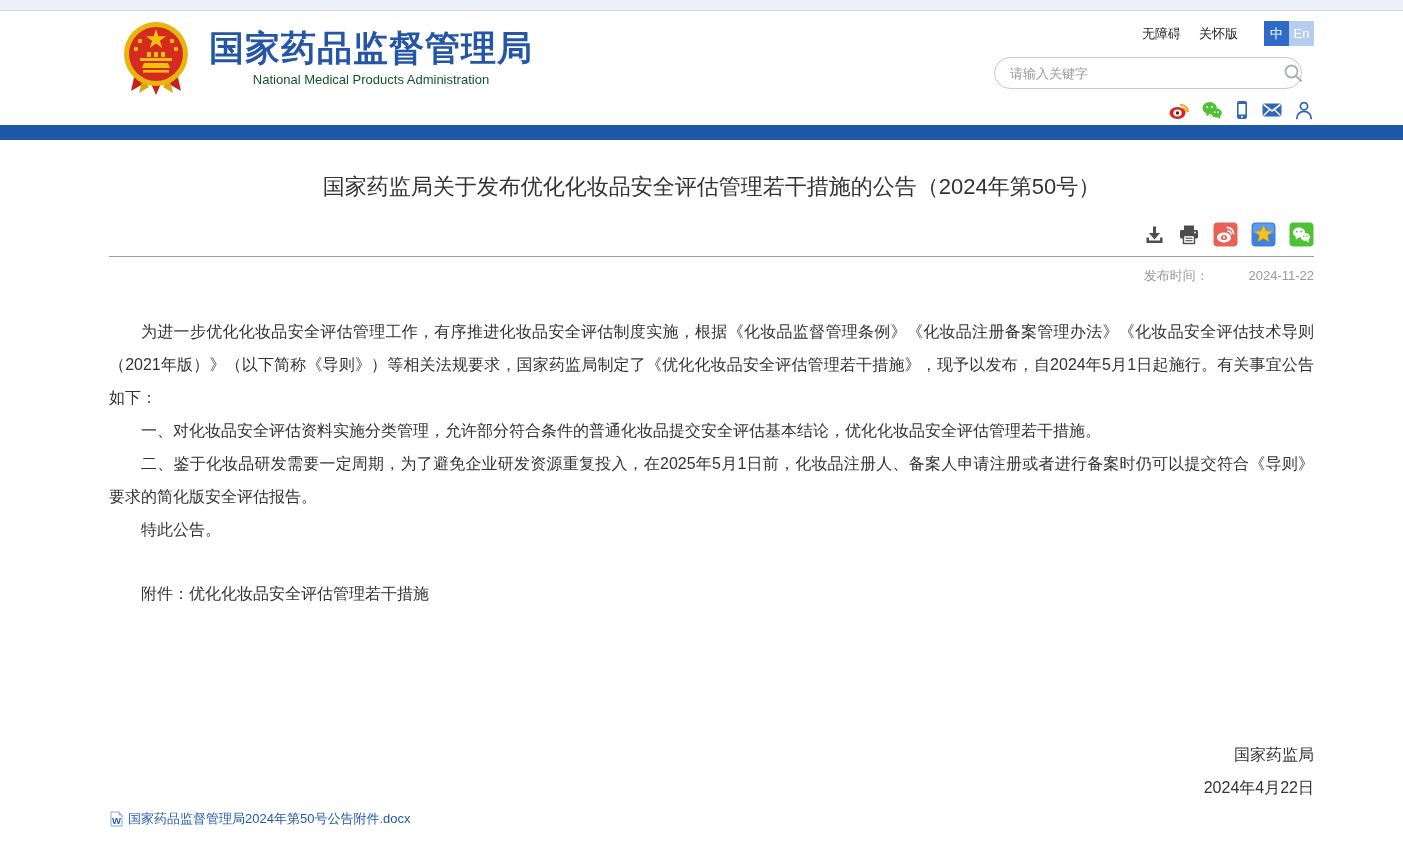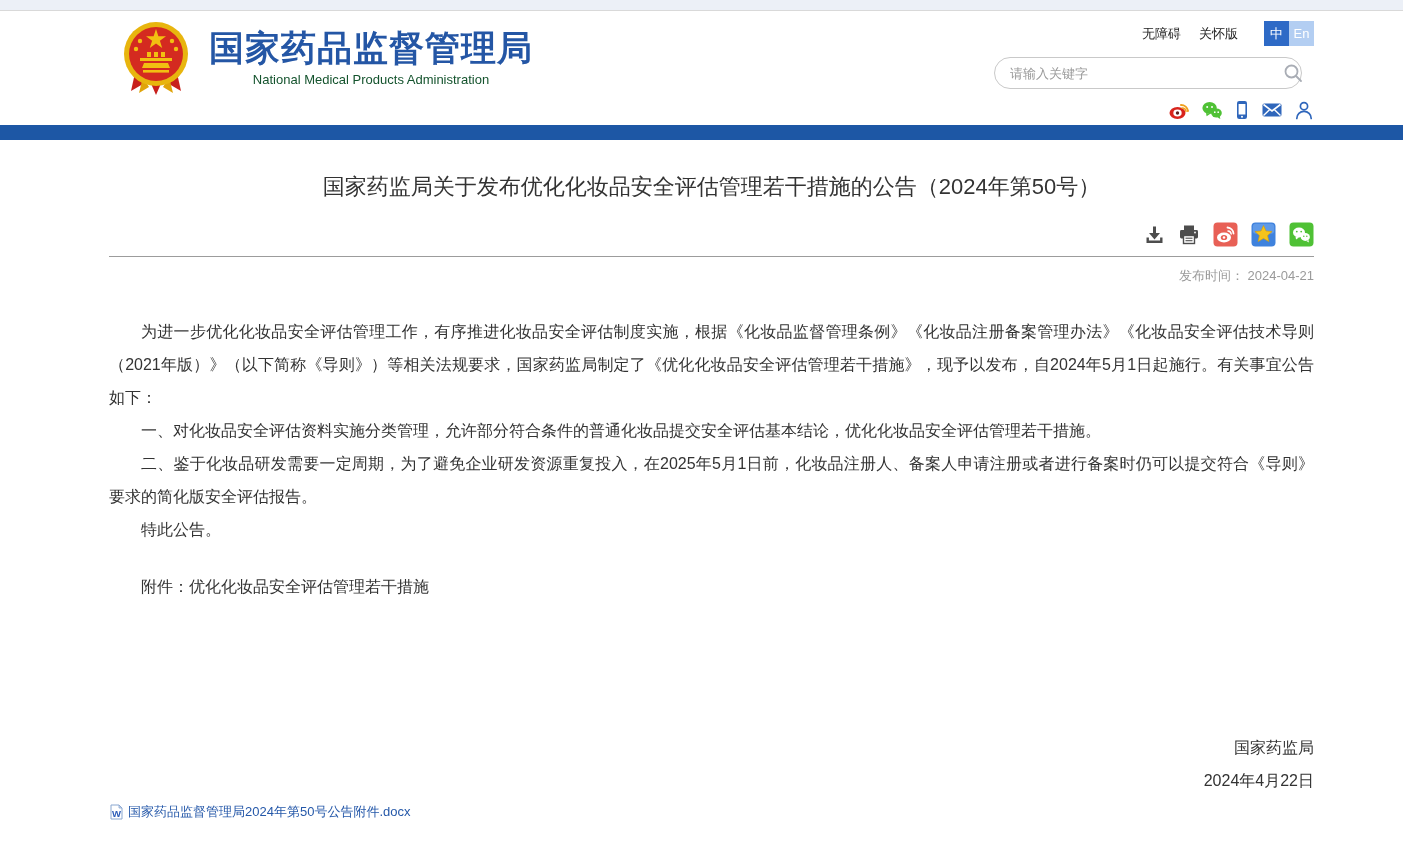--- a/index.html
+++ b/index.html
@@ -43,25 +43,25 @@
 
   
   .content { width:1205px; margin-left:109px; padding-top:32px; }
   .article-title { font-size:22px; font-weight:400; color:#333; text-align:center; line-height:30px; }
 
   .tools-row { display:flex; justify-content:flex-end; align-items:center; gap:13px;
                margin-top:20px; padding-bottom:9px; border-bottom:1px solid #9c9c9c; }
   .tools-row svg { cursor:pointer; display:block; }
 
   .pub-row { text-align:right; font-size:13px; color:#9a9a9a; margin-top:10px; }
-  .pub-row span { color:#9a9a9a; }
+  .pub-row span { color:#9a9a9a;margin-left:36px; }
 
   .article-body { margin-top:30px; font-size:16px; line-height:33px; color:#333; }
   .article-body p { text-indent:2em; text-align:justify; }
-  .attachment-note { margin-top:24px; font-size:16px; line-height:33px; text-indent:2em; color:#333; }
+  .attachment-note { margin-top:31px; font-size:16px; line-height:33px; text-indent:2em; color:#333; }
 
   .signature-block { margin-top:128px; text-align:right; font-size:16px; line-height:33px; color:#333; }
 
   .attach-link-row { margin-top:6px; display:flex; align-items:center; gap:4px; }
   .attach-link { font-size:13px; color:#2558a9; cursor:pointer; text-decoration:none; }
 </style>
 </head>
 <body>
 
 <div class="top-strip"></div>
@@ -193,21 +193,21 @@
       <circle cx="12.2" cy="9.6" r="0.9" fill="#4fc135"></circle>
       <ellipse cx="16.3" cy="15" rx="4.6" ry="3.9" fill="#ffffff"></ellipse>
       <path d="M19.5 18 l0.4 2.4 -2.5 -1.5" fill="#ffffff"></path>
       <circle cx="14.8" cy="14.3" r="0.75" fill="#4fc135"></circle>
       <circle cx="17.8" cy="14.3" r="0.75" fill="#4fc135"></circle>
     </svg>
   </div>
 
   <div class="pub-row">
     <span>发布时间：</span>
-    <span>2024-04-21</span>
+    <span>2024-11-22</span>
   </div>
 
   <div class="article-body">
     <p>为进一步优化化妆品安全评估管理工作，有序推进化妆品安全评估制度实施，根据《化妆品监督管理条例》《化妆品注册备案管理办法》《化妆品安全评估技术导则（2021年版）》（以下简称《导则》）等相关法规要求，国家药监局制定了《优化化妆品安全评估管理若干措施》，现予以发布，自2024年5月1日起施行。有关事宜公告如下：</p>
     <p>一、对化妆品安全评估资料实施分类管理，允许部分符合条件的普通化妆品提交安全评估基本结论，优化化妆品安全评估管理若干措施。</p>
     <p>二、鉴于化妆品研发需要一定周期，为了避免企业研发资源重复投入，在2025年5月1日前，化妆品注册人、备案人申请注册或者进行备案时仍可以提交符合《导则》要求的简化版安全评估报告。</p>
     <p>特此公告。</p>
   </div>
 
   <div class="attachment-note">附件：优化化妆品安全评估管理若干措施</div>

